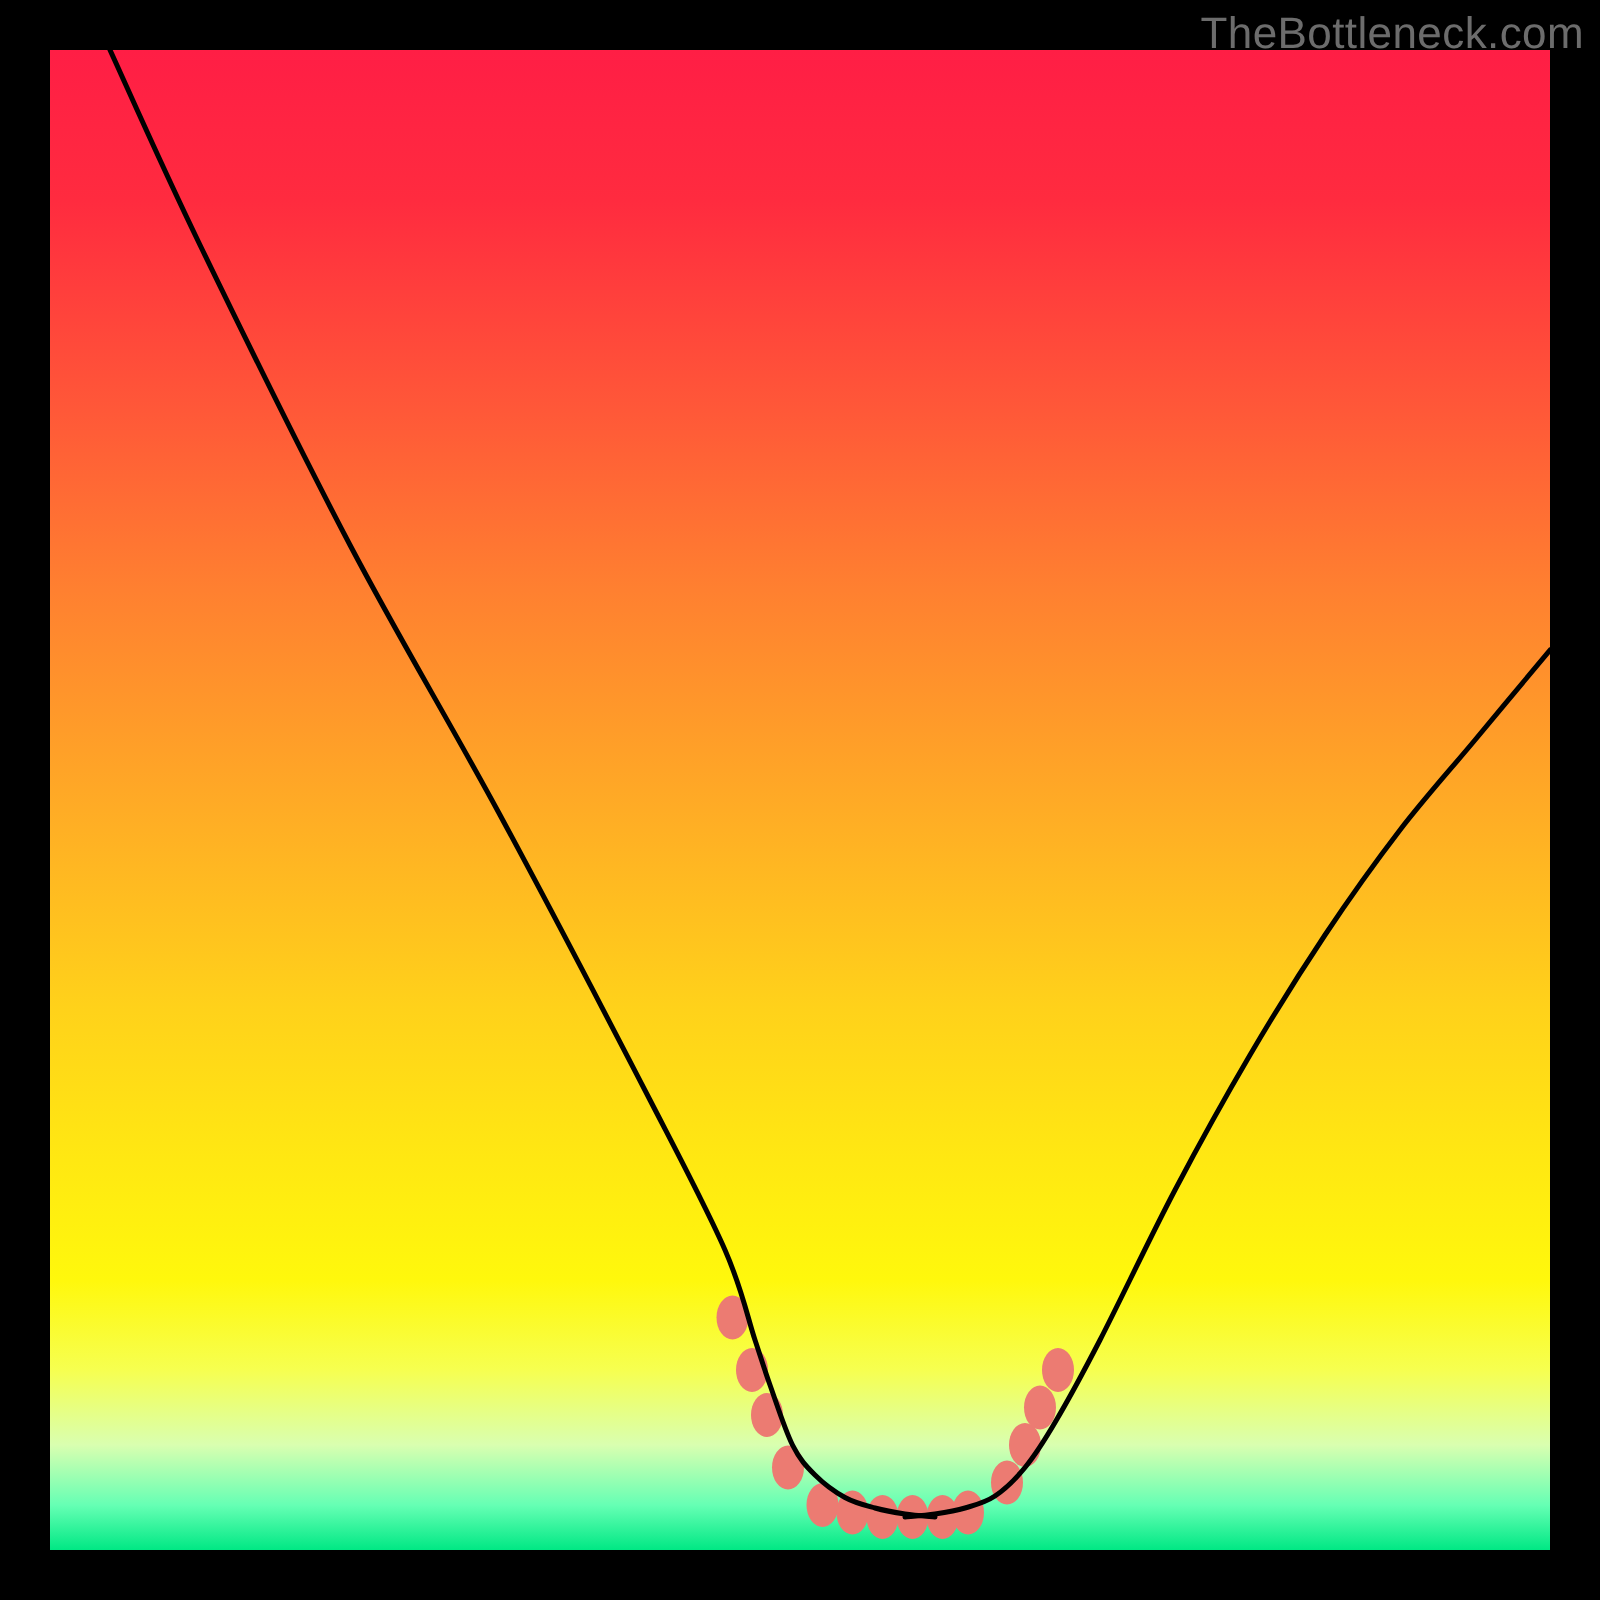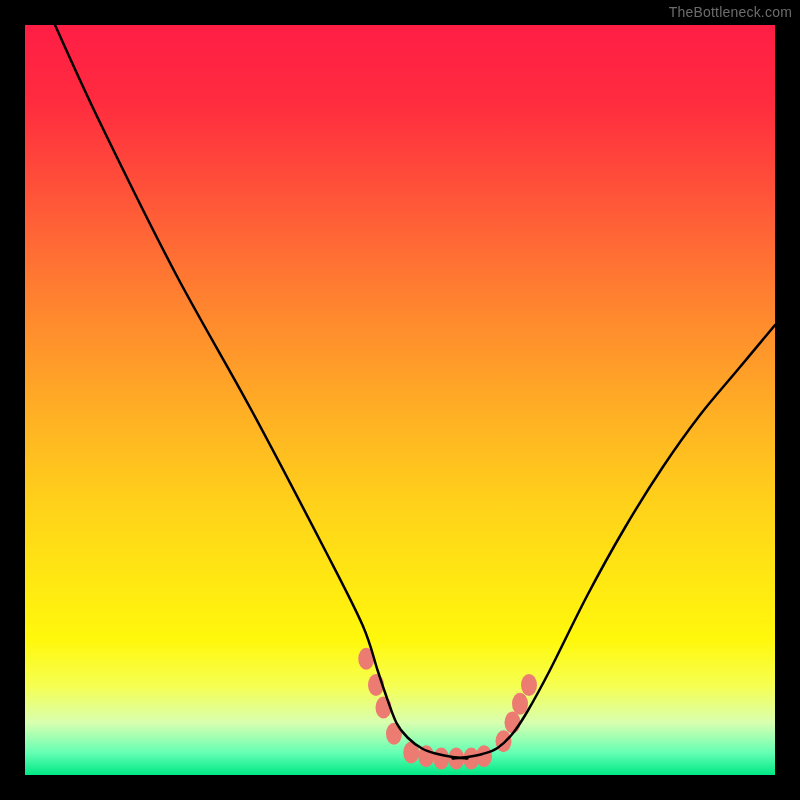--- a/index.html
+++ b/index.html
@@ -38,21 +38,21 @@
       #d9ffb0 93%,
       #66ffb4 97%,
       #00e884 100%
     );
   }
   .watermark {
     position: absolute;
     top: 4px;
     right: 8px;
     color: #6c6c6c;
-    font-size: 14px;
+    font-size: 22px;
     font-weight: 400;
     letter-spacing: 0.2px;
   }
   svg.curves {
     position: absolute;
     left: 0;
     top: 0;
     width: 750px;
     height: 750px;
   }

